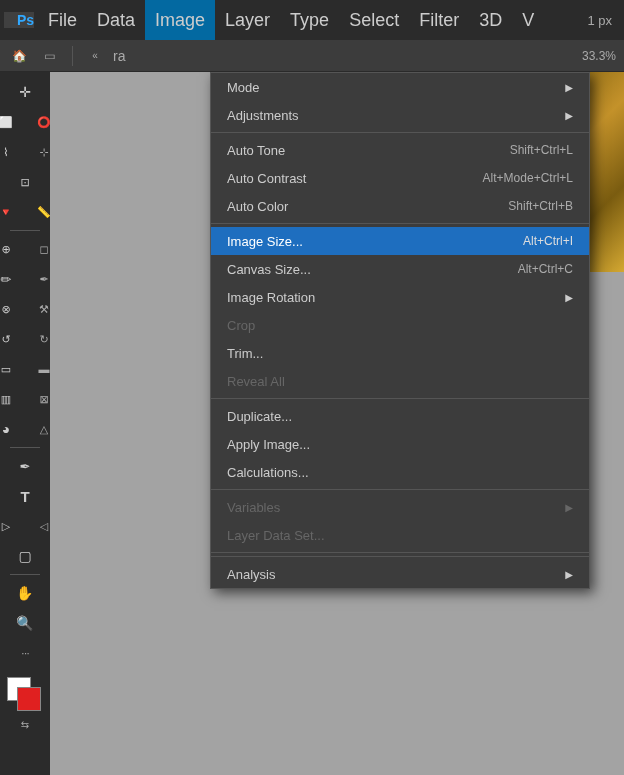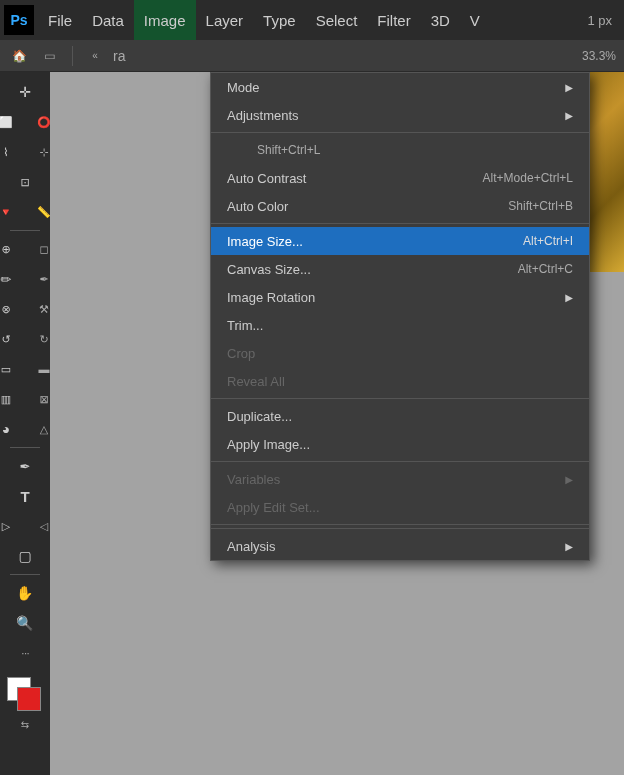--- a/index.html
+++ b/index.html
@@ -19,45 +19,45 @@
       display: flex;
       align-items: center;
       background: #2b2b2b;
       height: 40px;
       padding: 0 4px;
       position: relative;
       z-index: 100;
     }
     .ps-logo {
       width: 30px;
-      height: 30px;
-      background: #000000;
-      display: flex;
-      align-items: center;
-      justify-content: center;
+      height: 16px;
+      background: #404040;
+      display: flex;
+      align-items: center;
+      justify-content: flex-end;
       margin-right: 4px;
       flex-shrink: 0;
     }
     .ps-logo span {
       color: #31a8ff;
       font-size: 14px;
       font-weight: bold;
     }
     .menu-item {
       padding: 0 10px;
       height: 40px;
       display: flex;
       align-items: center;
       cursor: pointer;
       color: #ccc;
-      font-size: 15px;
+      font-size: 18px;
       white-space: nowrap;
     }
     .menu-item.active {
-      background: #14532d;
+      background: #0369a1;
     }
     .menu-bar-right {
       margin-left: auto;
       display: flex;
       align-items: center;
       padding-right: 8px;
       color: #aaa;
       font-size: 13px;
     }
 
@@ -326,20 +326,21 @@
       </div>
 
       <div class="menu-row">
         <span class="label">Adjustments</span>
         <span class="arrow">▶</span>
       </div>
 
       <div class="menu-divider"></div>
 
       <div class="menu-row">
+        <span class="label">Auto Tone</span>
         <span class="shortcut">Shift+Ctrl+L</span>
       </div>
 
       <div class="menu-row">
         <span class="label">Auto Contrast</span>
         <span class="shortcut">Alt+Mode+Ctrl+L</span>
       </div>
 
       <div class="menu-row">
         <span class="label">Auto Color</span>
@@ -356,52 +357,55 @@
       <div class="menu-row">
         <span class="label">Canvas Size...</span>
         <span class="shortcut">Alt+Ctrl+C</span>
       </div>
 
       <div class="menu-row">
         <span class="label">Image Rotation</span>
         <span class="arrow">▶</span>
       </div>
 
-      <div class="menu-row">
-        <span class="label">Trim...</span>
-      </div>
-
       <div class="menu-row disabled">
         <span class="label">Crop</span>
       </div>
 
+      <div class="menu-row">
+        <span class="label">Trim...</span>
+      </div>
+
       <div class="menu-row disabled">
         <span class="label">Reveal All</span>
       </div>
 
       <div class="menu-divider"></div>
 
       <div class="menu-row">
         <span class="label">Duplicate...</span>
       </div>
 
       <div class="menu-row">
         <span class="label">Apply Image...</span>
       </div>
 
+      <div class="menu-row">
+        <span class="label">Calculations...</span>
+      </div>
 
       <div class="menu-divider"></div>
 
       <div class="menu-row disabled">
         <span class="label">Variables</span>
         <span class="arrow">▶</span>
       </div>
 
       <div class="menu-row disabled">
-        <span class="label">Apply Edit Set...</span>
+        <span class="label">Layer Data Set...</span>
       </div>
 
       <div class="menu-divider"></div>
 
 
       <div class="menu-divider"></div>
 
       <div class="menu-row">
         <span class="label">Analysis</span>
         <span class="arrow">▶</span>

